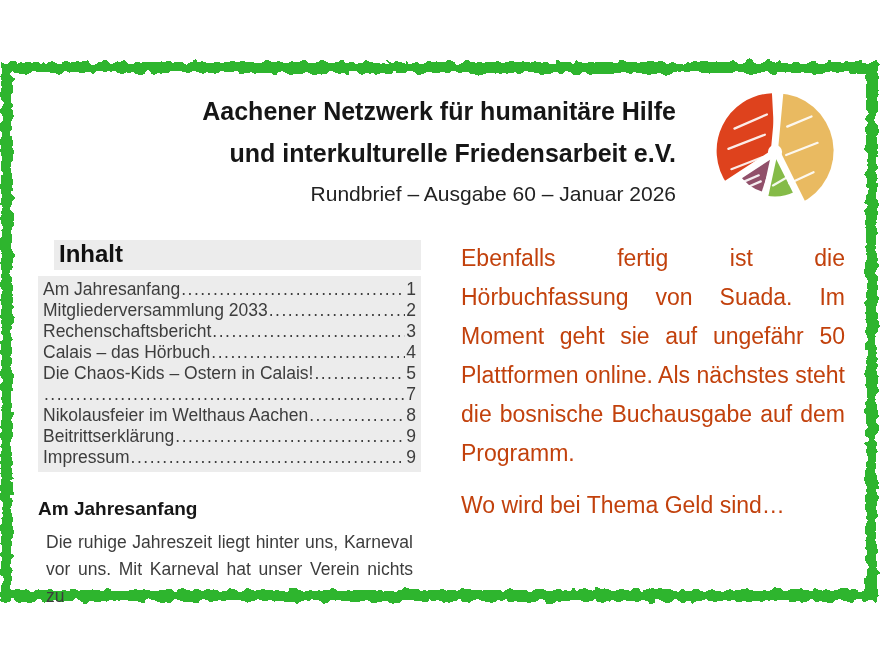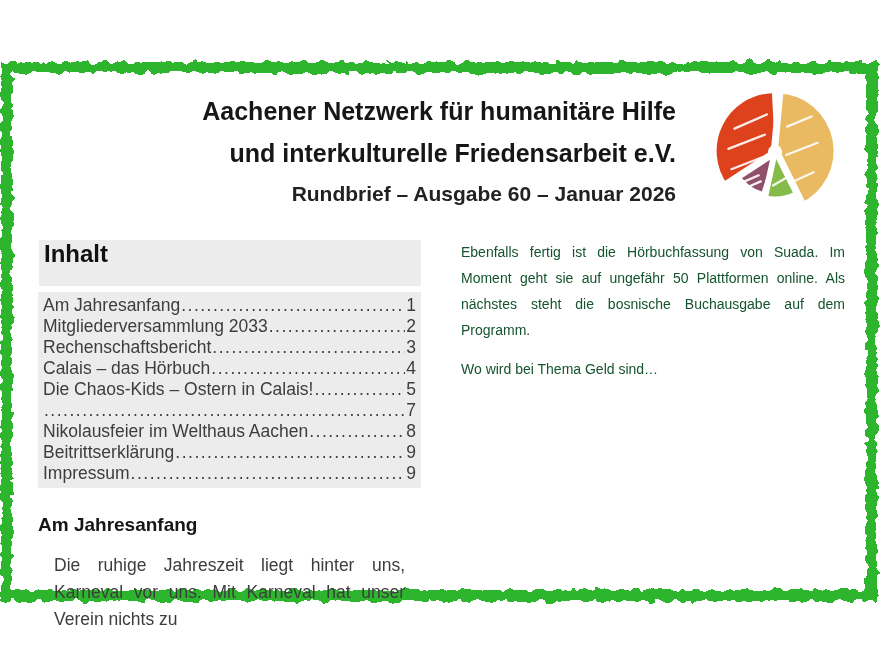--- a/index.html
+++ b/index.html
@@ -8,38 +8,38 @@
     width:880px;height:660px;
     background:#ffffff;
     font-family:"Liberation Sans",sans-serif;
     overflow:hidden;
   }
   .frame-svg{position:absolute;left:0;top:0;pointer-events:none;}
   .logo-box{position:absolute;left:704px;top:92px;width:142px;height:126px;}
 
   .header{position:absolute;left:108px;top:98px;width:568px;text-align:right;color:#161616;}
   .title-line{font-size:25px;font-weight:bold;line-height:27px;margin:0 0 15px 0;}
-  .subtitle{font-size:21px;font-weight:bold;line-height:24px;margin:0;color:#222222;}
+  .subtitle{font-size:21px;font-weight:normal;line-height:24px;margin:0;color:#222222;}
 
   .left-col{position:absolute;left:38px;top:240px;width:383px;}
   .toc-heading{
     background:#ececec;font-size:24px;font-weight:bold;color:#111111;
-    padding:1px 5px 19px 5px;line-height:26px;margin:0 0 6px 1px;
+    padding:1px 5px 3px 5px;line-height:26px;margin:0 0 6px 16px;
   }
   .toc-list{background:#ececec;padding:3px 5px 4px 5px;color:#3d3d3d;}
   .toc-row{display:flex;align-items:baseline;font-size:17.5px;line-height:21px;}
   .toc-dots{flex:1;overflow:hidden;white-space:nowrap;margin:0 1px;}
   .toc-dots::before{content:"..................................................................................";letter-spacing:1.5px;}
   .toc-page{flex:none;}
 
   .article-heading{font-size:19px;font-weight:bold;color:#161616;margin:26px 0 9px 0;line-height:22px;}
-  .body-text{font-size:17.5px;line-height:27px;color:#3d3d3d;text-align:justify;margin:16px;}
+  .body-text{font-size:17.5px;line-height:27px;color:#3d3d3d;text-align:justify;margin:8px;}
 
   .right-col{position:absolute;left:461px;top:239px;width:384px;}
-  .right-col p{font-size:14px;line-height:26px;color:#14532d;text-align:justify;margin:0 0 13px 0;}
+  .right-col p{font-size:23px;line-height:39px;color:#c2410c;text-align:justify;margin:0 0 13px 0;}
   .right-col p.no-justify{text-align:left;margin-top:9px;}
 </style>
 </head>
 <body>
 
 <div class="stage">
 
   <svg class="frame-svg" width="880" height="660" viewBox="0 0 880 660" aria-hidden="true">
     <defs>
       <filter id="rough" x="-6%" y="-6%" width="112%" height="112%">

